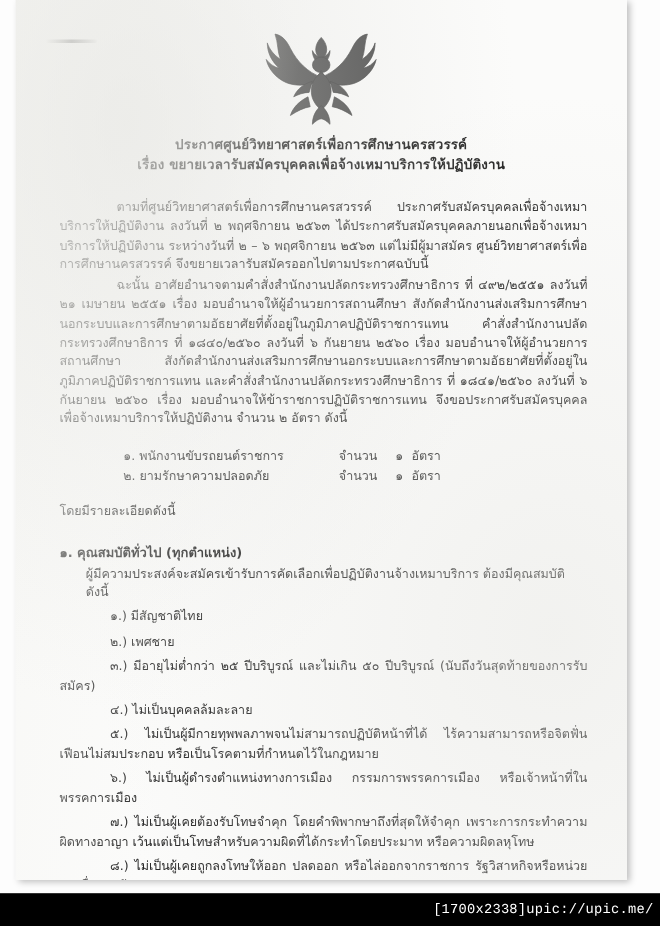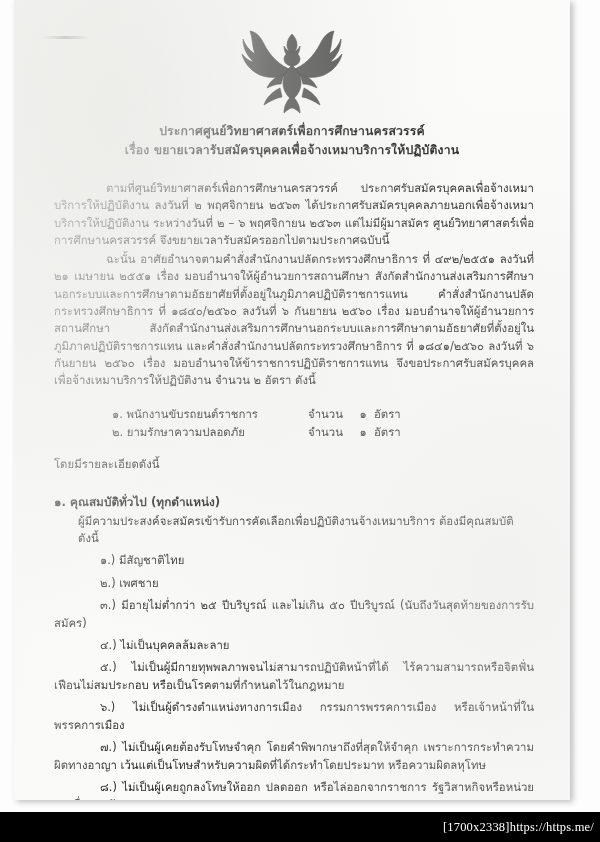--- a/index.html
+++ b/index.html
@@ -178,21 +178,21 @@
     height: 30px;
     background: #000000;
     display: flex;
     align-items: center;
     justify-content: flex-end;
     padding-right: 6px;
     box-sizing: border-box;
   }
   #footer-bar .footer-text {
     color: #ffffff;
-    font-family: Liberation Serif, serif;
+    font-family: Liberation Mono, monospace;
     font-size: 12.5px;
     letter-spacing: 0.2px;
     white-space: pre;
   }
 </style>
 </head>
 <body>
 
 <div id="scan-viewport">
 
@@ -278,16 +278,16 @@
           <div class="qual-item">๘.) ไม่เป็นผู้เคยถูกลงโทษให้ออก ปลดออก หรือไล่ออกจากราชการ รัฐวิสาหกิจหรือหน่วยงานอื่นของรัฐ</div>
 
         </div>
 
       </div>
     </div>
   </div>
 
   <div id="footer-bar">
     <span class="footer-text">[1700x2338]</span>
-    <span class="footer-text">https://https.me/</span>
+    <span class="footer-text">upic://upic.me/</span>
   </div>
 
 </div>
 
 </body></html>

